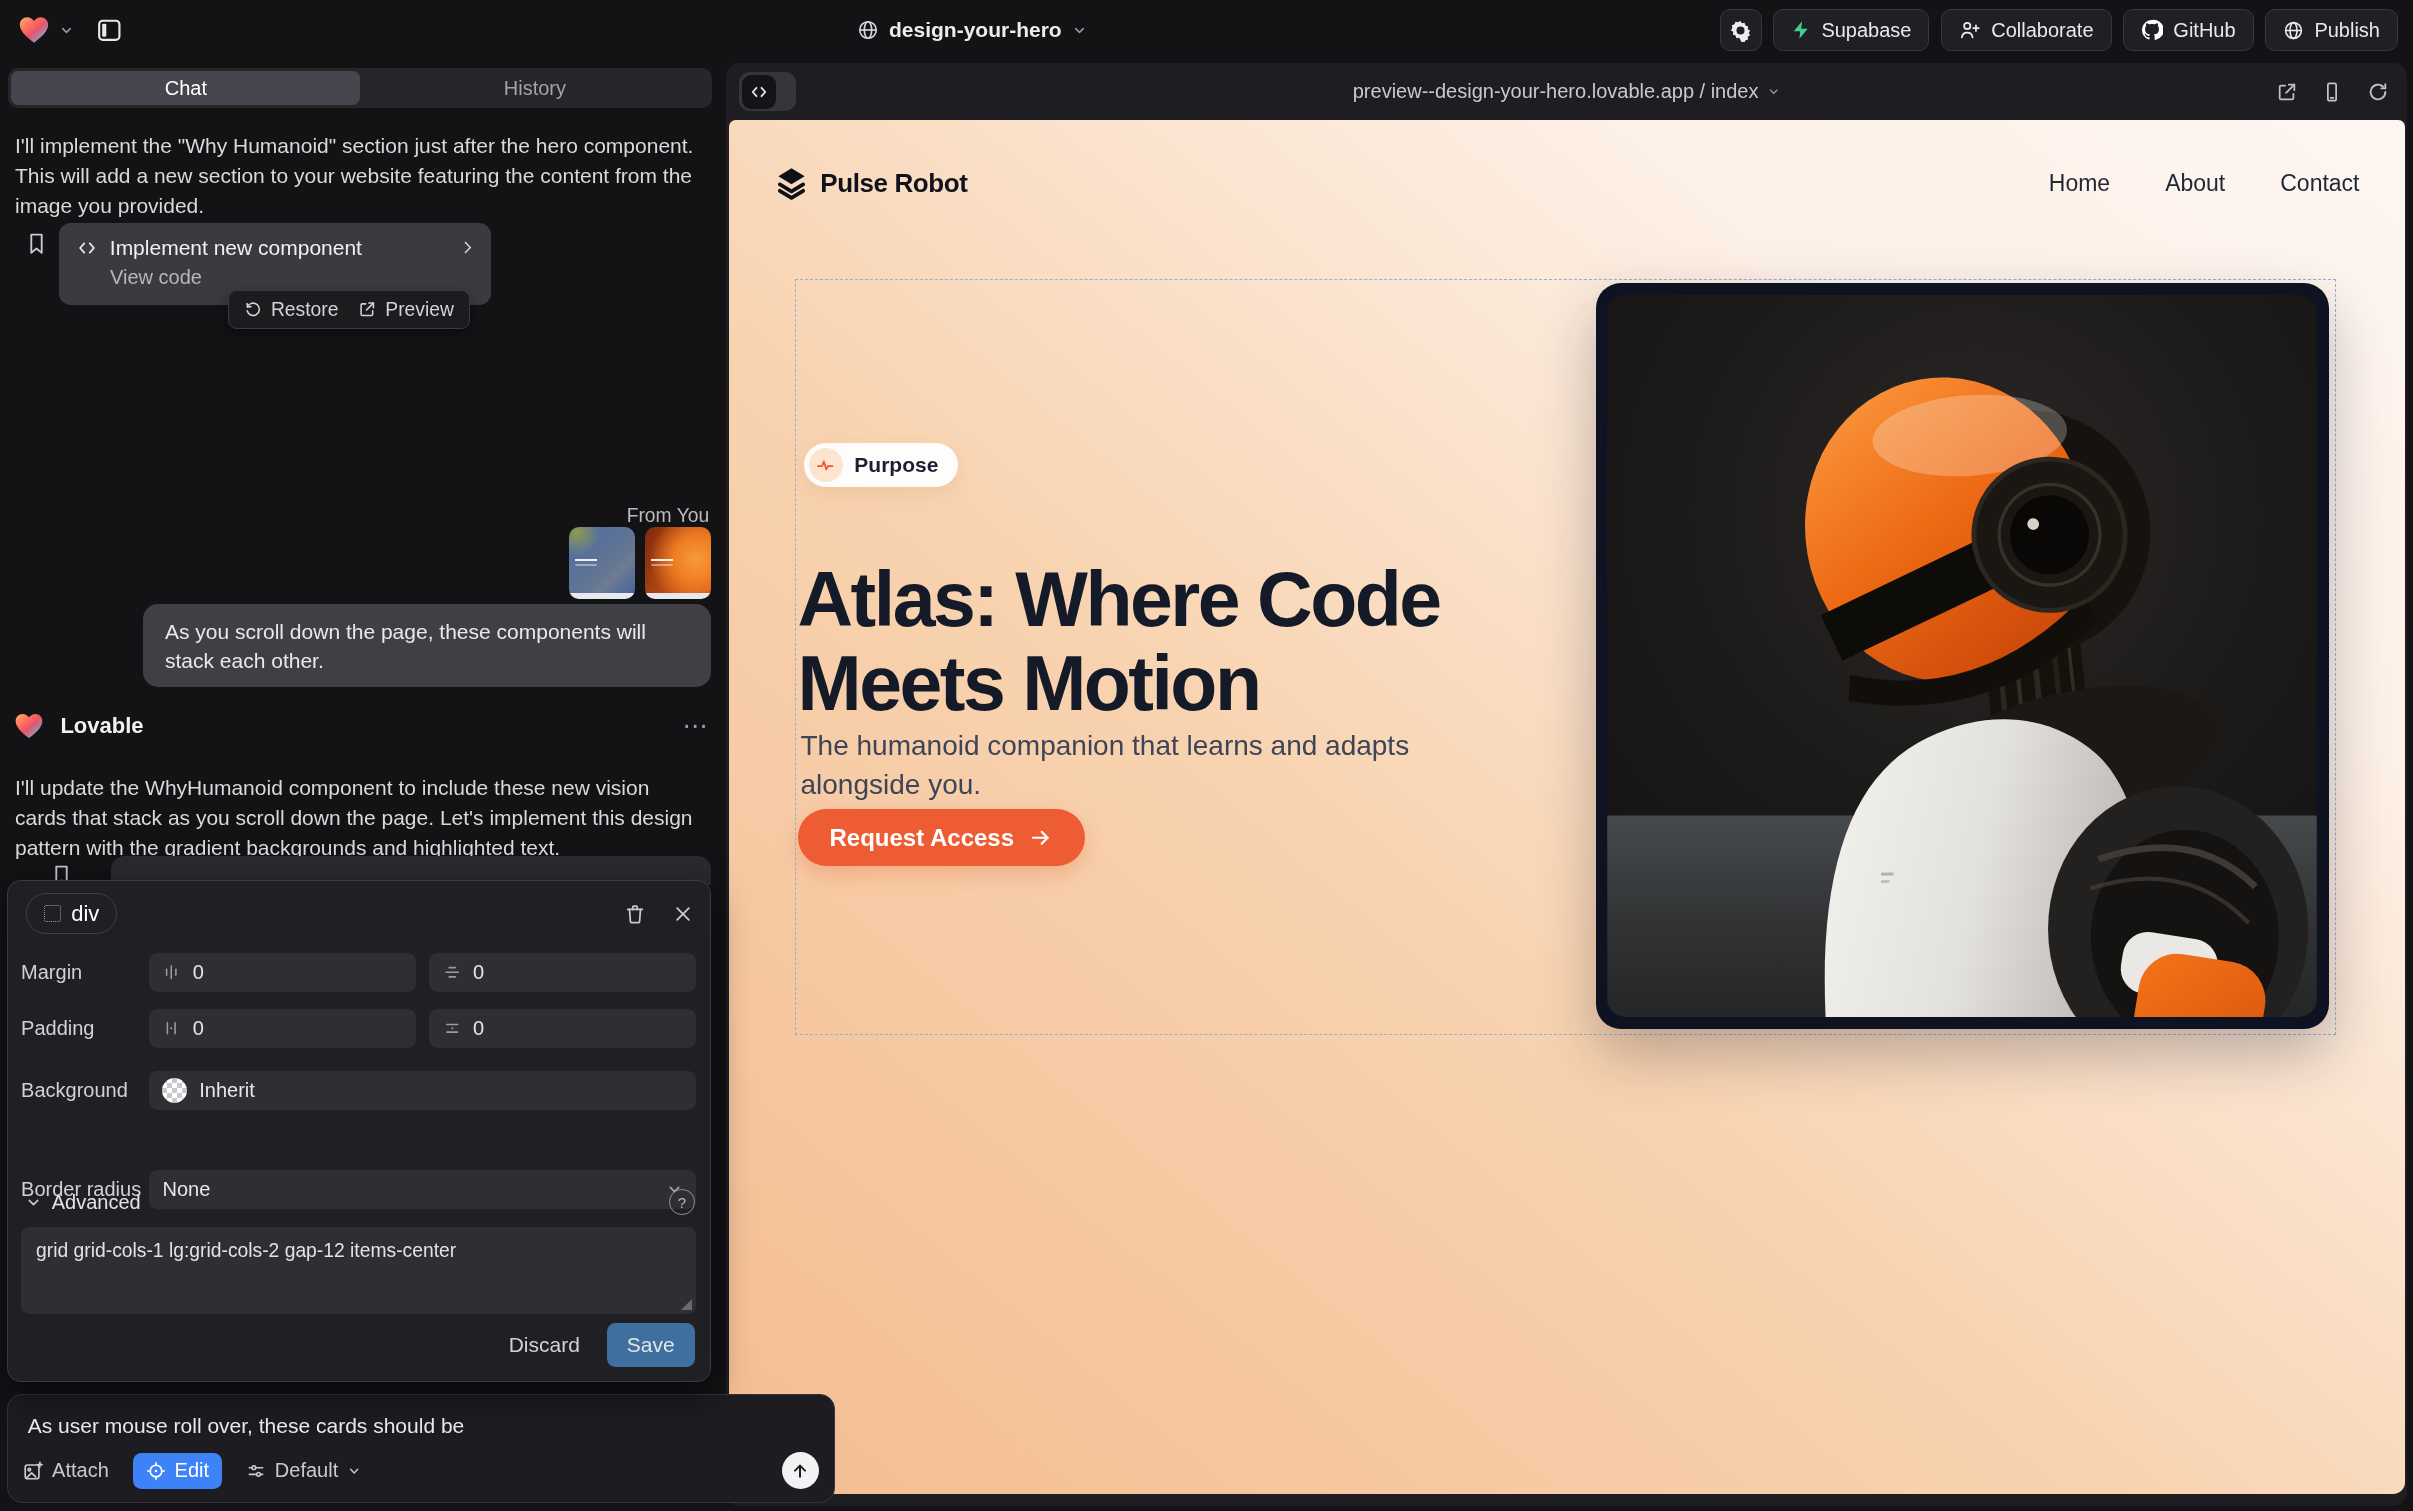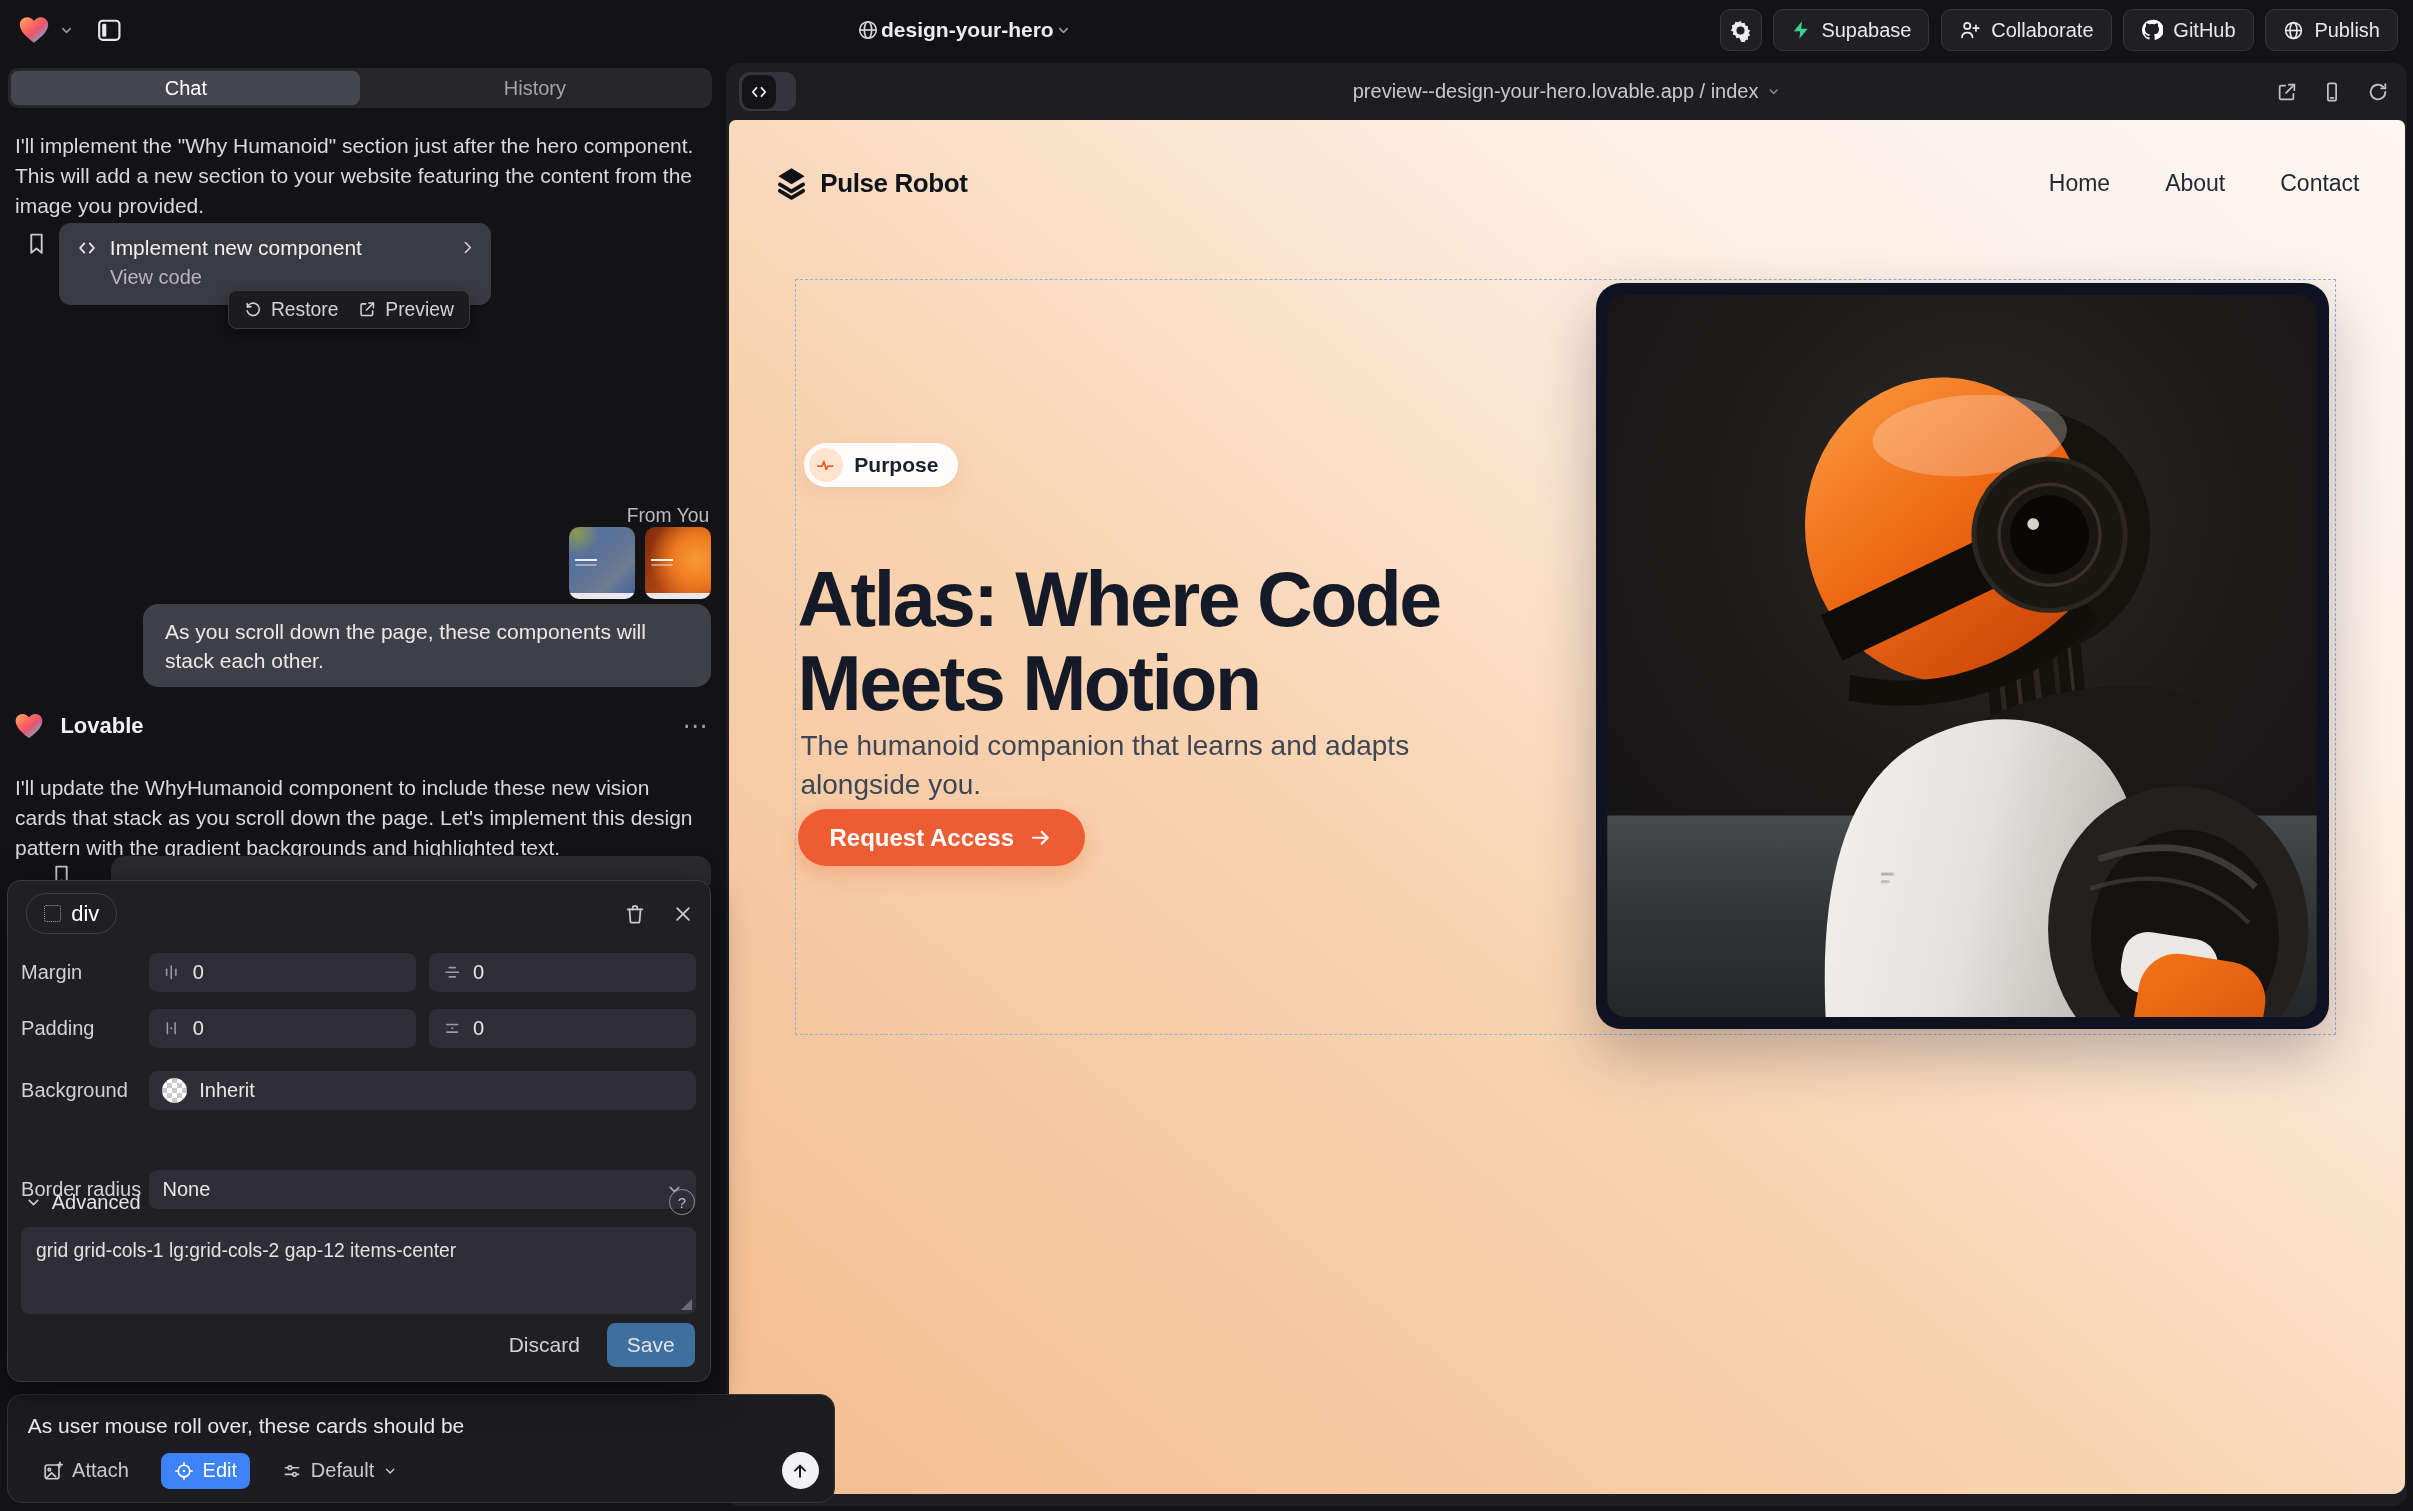--- a/index.html
+++ b/index.html
@@ -3,21 +3,21 @@
 <meta charset="utf-8">
 <style>
   html,body{margin:0;padding:0;background:#0d0d0f;}
   body{font-family:"Liberation Sans","DejaVu Sans",sans-serif;-webkit-font-smoothing:antialiased;}
   .app{position:relative;width:2413px;height:1512px;background:#131316;overflow:hidden;}
   .ic svg{display:block;}
 
   
   .topbar{position:absolute;left:0;top:0;width:2413px;height:60px;display:flex;align-items:center;background:#131316;}
   .tb-left{display:flex;align-items:center;gap:8.4px;padding-left:17px;}
-  .tb-center{position:absolute;left:857px;top:0;height:60px;display:flex;align-items:center;gap:2px;cursor:pointer;}
+  .tb-center{position:absolute;left:857px;top:0;height:60px;display:flex;align-items:center;gap:10px;cursor:pointer;}
   .proj-name{font-size:21px;color:#ecedef;font-weight:600;}
   .tb-right{margin-left:auto;display:flex;align-items:center;gap:11.8px;padding-right:15px;}
   .icon-btn{width:40px;height:40px;border-radius:10px;background:#202024;border:0.8px solid #36363c;display:flex;align-items:center;justify-content:center;}
   .pill-btn{height:40px;border-radius:10px;background:#202024;border:0.8px solid #36363c;display:flex;align-items:center;gap:10px;padding:0 17px;font-size:20px;color:#e9e9ec;}
 
   
   .chat-panel{position:absolute;left:0;top:60px;width:721px;height:1451px;}
   .tabbar{position:absolute;left:8.4px;top:8.4px;width:704px;height:40px;background:#26262b;border-radius:10px;display:flex;padding:3px;box-sizing:border-box;}
   .tab{flex:1;display:flex;align-items:center;justify-content:center;font-size:20px;color:#a3a3aa;border-radius:7.6px;}
   .tab.active{background:#46464e;color:#ffffff;}
@@ -66,21 +66,21 @@
   .help-circle{margin-left:auto;width:23.5px;height:23.5px;border-radius:50%;border:1.7px solid #8f8f96;color:#b8b8be;font-size:15px;display:flex;align-items:center;justify-content:center;}
   .adv-textarea{position:absolute;left:13.4px;right:13.4px;top:346px;height:87px;background:#2e2e34;border-radius:8.4px;box-sizing:border-box;padding:13.4px 15px;font-size:19.3px;color:#e3e3e6;}
   .adv-textarea::after{content:"";position:absolute;right:4.2px;bottom:4.2px;width:0;height:0;border-left:11.8px solid transparent;border-bottom:11.8px solid #8a8a90;opacity:.65;}
   .insp-footer{position:absolute;right:15px;top:442px;display:flex;align-items:center;gap:27px;}
   .discard-btn{font-size:21px;color:#d2d2d6;}
   .save-btn{background:#3e6f9e;color:#e5e5e5;font-size:21px;padding:10px 20px;border-radius:8.4px;}
 
   
   .composer{position:absolute;left:6.7px;top:1334px;width:828px;height:109px;background:#1d1d21;border:0.8px solid #34343a;border-radius:15px;box-sizing:border-box;z-index:4;}
   .draft{position:absolute;left:20px;top:18.5px;font-size:21px;color:#ededf0;}
-  .composer-bar{position:absolute;left:34px;right:15px;bottom:11.8px;height:39px;display:flex;align-items:center;gap:32px;}
+  .composer-bar{position:absolute;left:14px;right:15px;bottom:11.8px;height:39px;display:flex;align-items:center;gap:24px;}
   .c-item{display:flex;align-items:center;gap:8.4px;color:#c9c9cf;font-size:20px;}
   .edit-pill{display:flex;align-items:center;gap:8.4px;background:#3d83f7;color:#fff;font-size:20px;padding:6.7px 13.4px;border-radius:8.4px;}
   .send-btn{margin-left:auto;width:37px;height:37px;border-radius:50%;background:#f2f2f4;display:flex;align-items:center;justify-content:center;}
 
   
   .preview{position:absolute;left:726px;top:63px;width:1681px;height:1443px;background:#1e1e22;border-radius:13.4px;}
   .preview-bar{position:relative;height:57px;display:flex;align-items:center;}
   .code-toggle{position:absolute;left:13.4px;top:9.2px;width:57px;height:39px;background:#35353b;border-radius:11px;}
   .ct-knob{position:absolute;left:2.5px;top:2.5px;width:34px;height:34px;background:#141418;border-radius:9.2px;display:flex;align-items:center;justify-content:center;}
   .url-pill{margin:0 auto;display:flex;align-items:center;gap:8.4px;color:#c9c9cd;font-size:20px;}

